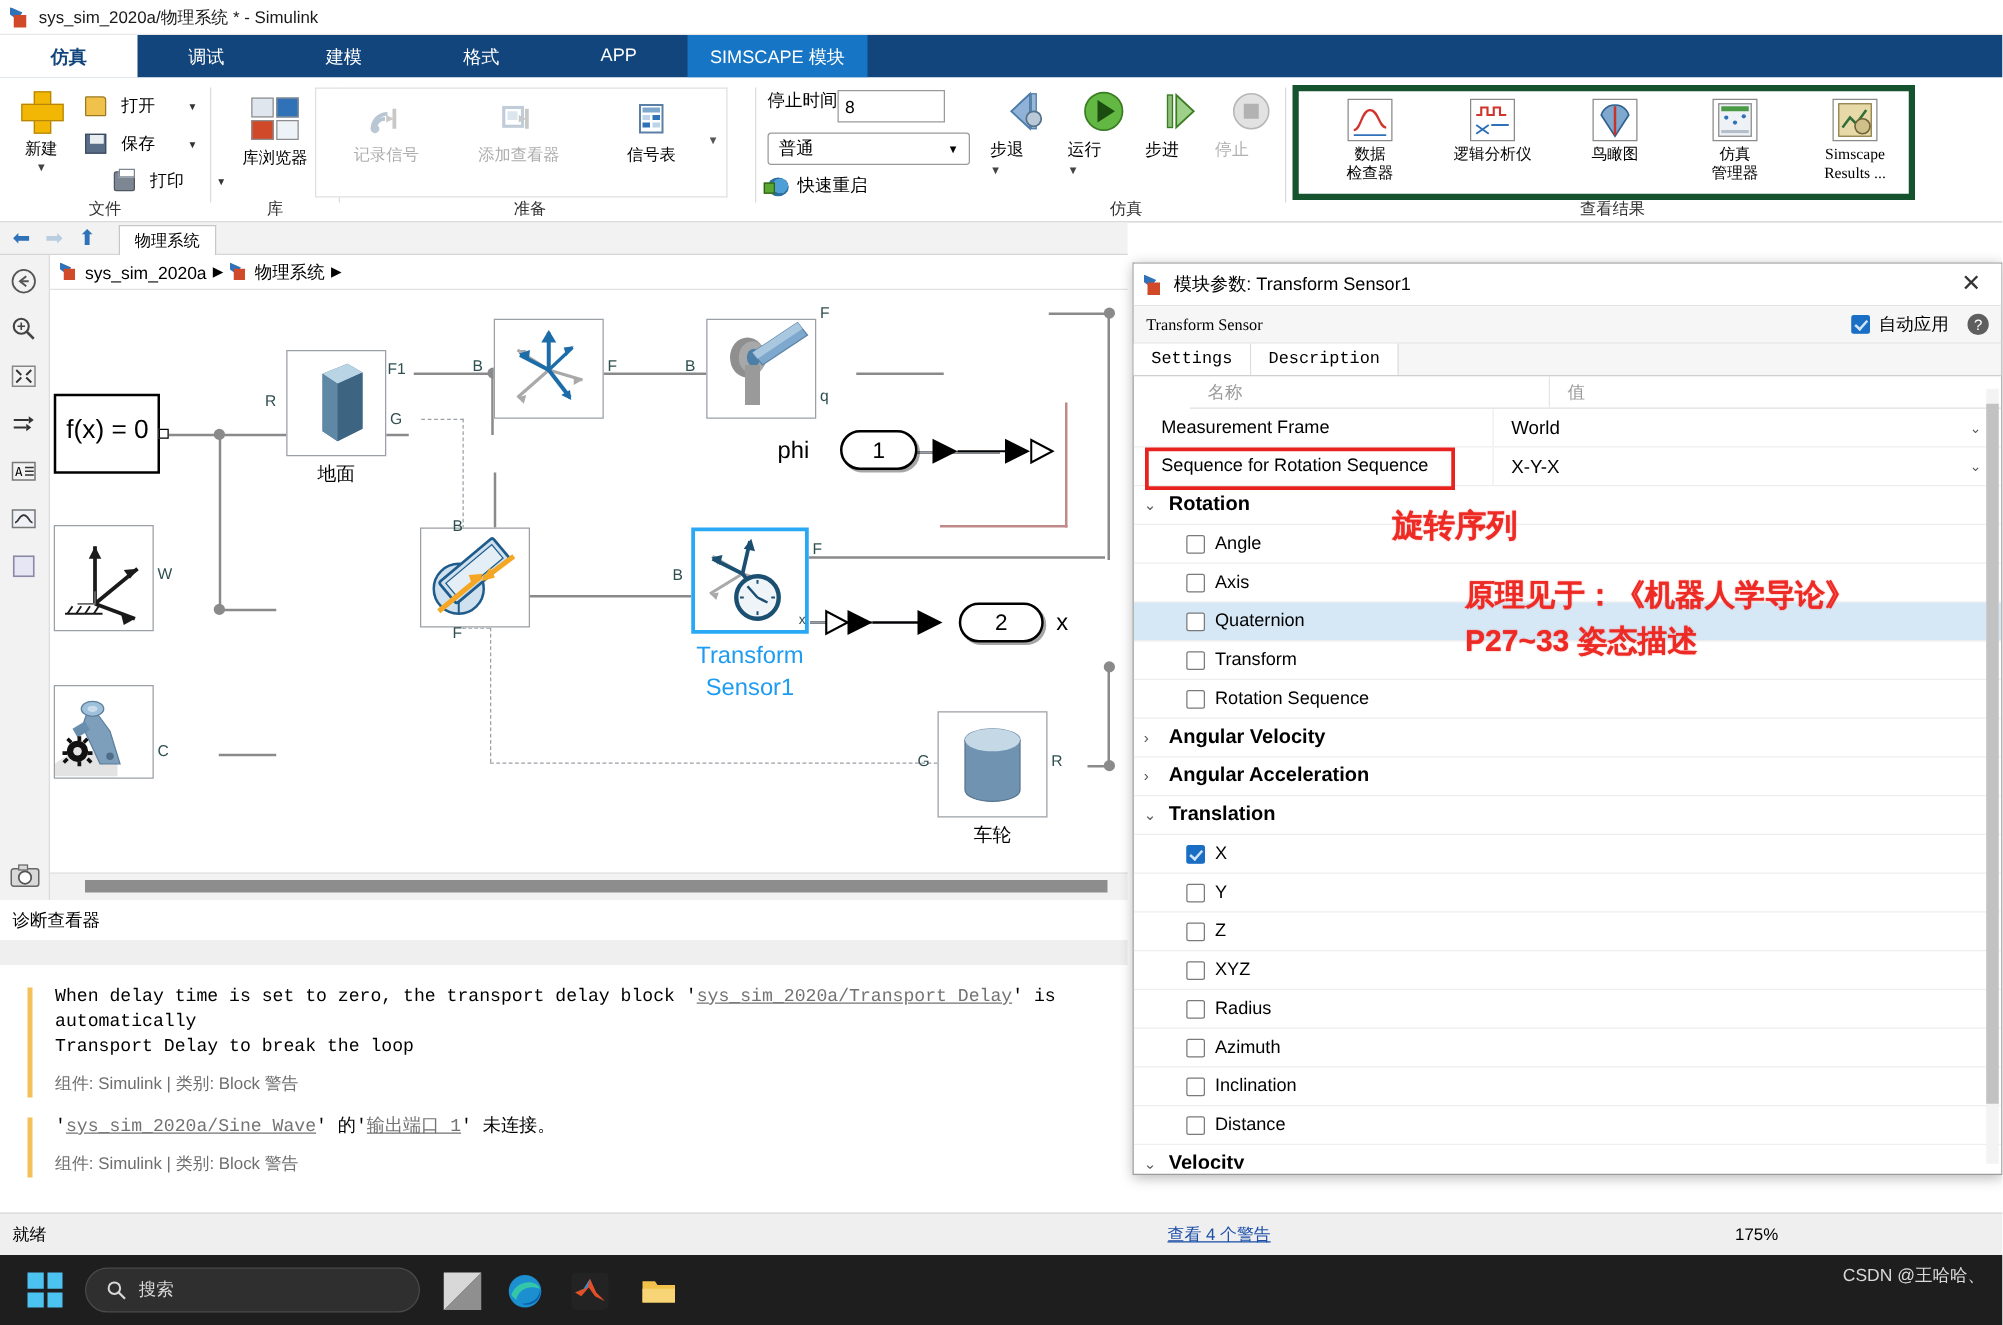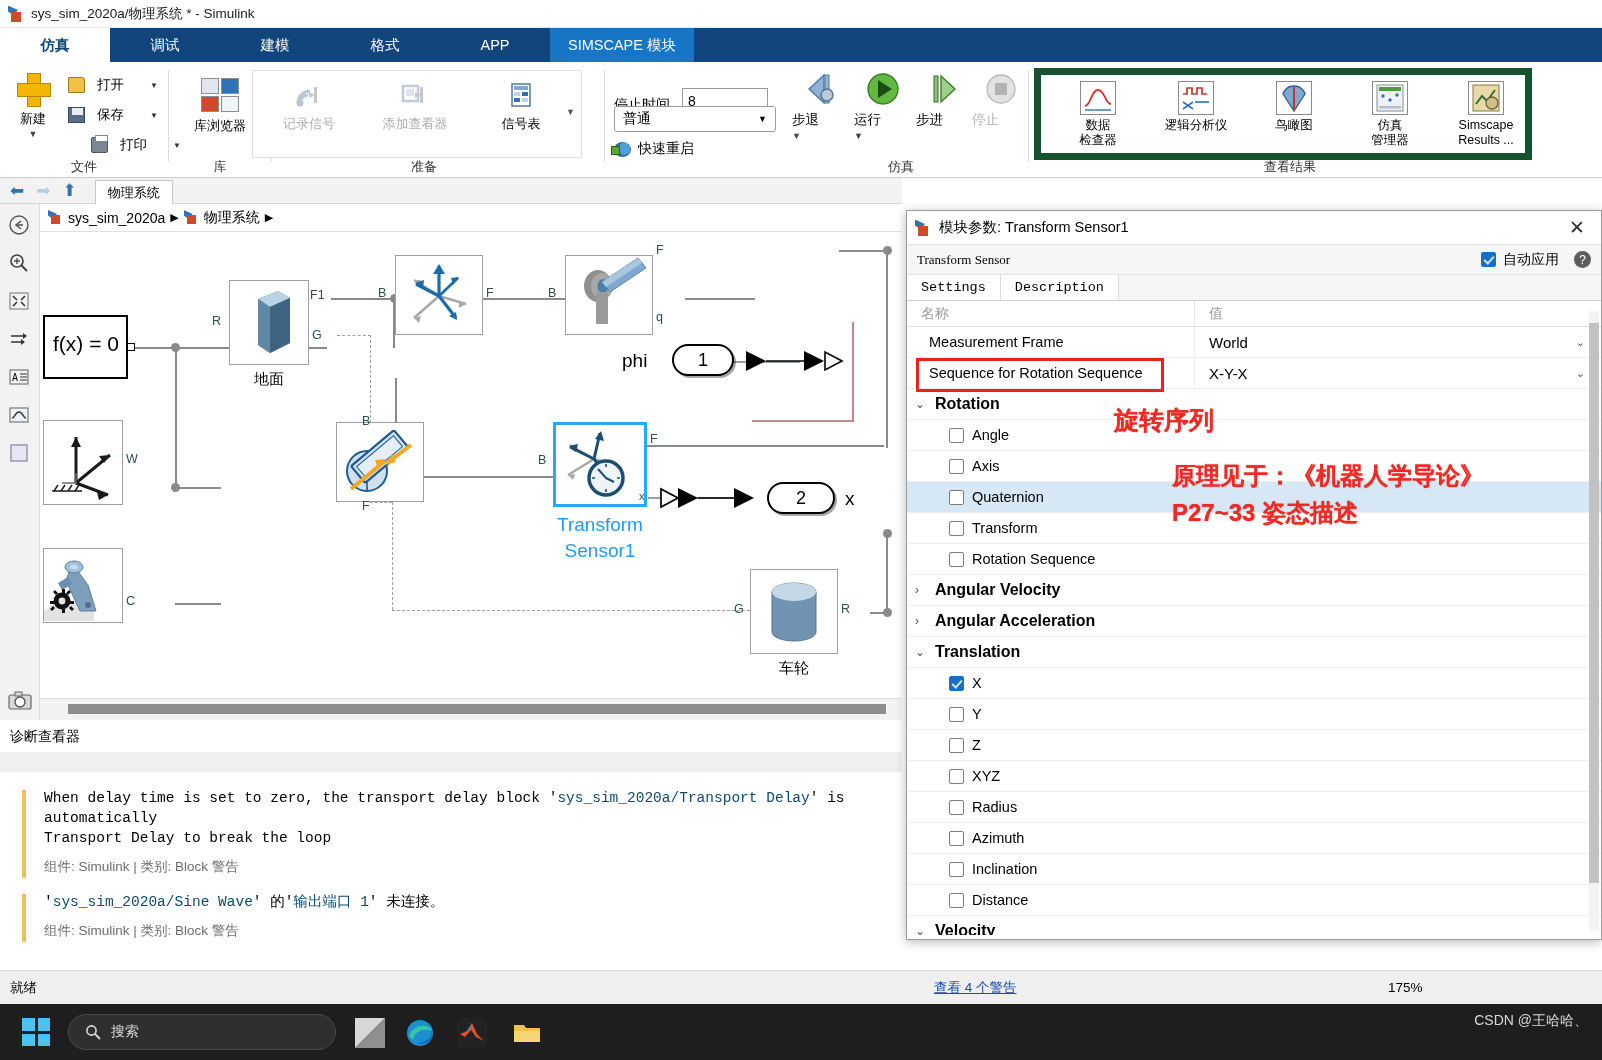--- a/index.html
+++ b/index.html
@@ -88,21 +88,21 @@
     position: absolute; left: 6px; top: 8px; width: 330px; height: 88px;
     border: 1px solid #dfdfdf; background: #fff;
   }
   .prep-item { position: absolute; top: 8px; width: 104px; text-align: center; }
   .prep-item .lbl { font-size: 13px; margin-top: 4px; }
   .prep-item.dim .lbl { color: #adadad; }
   .prep-ico { width: 34px; height: 32px; margin: 0 auto; position: relative; }
   .prep-caret { position: absolute; right: 4px; top: 38px; font-size: 9px; color:#555; }
 
   
-  .stoprow { position: absolute; left: 8px; top: 26px; display: flex; align-items: flex-end; gap: 12px; }
+  .stoprow { position: absolute; left: 8px; top: 10px; display: flex; align-items: flex-start; }
   .stoprow .lab { font-size: 14px; }
   .stoprow input {
     width: 86px; height: 26px; border: 1px solid #9a9a9a; font-size: 14px;
     padding: 0 5px; font-family: inherit; background: #fff;
   }
   .modesel {
     position: absolute; left: 8px; top: 44px; width: 162px; height: 26px;
     border: 1px solid #9a9a9a; border-radius: 3px; background: #fff;
     display: flex; align-items: center; padding: 0 8px; font-size: 14px;
   }
@@ -117,21 +117,21 @@
 
   
   .runitem { position: absolute; top: 8px; width: 58px; text-align: left; }
   .runitem .lbl { font-size: 13.5px; margin-top: 3px; }
   .runitem.dim .lbl { color: #b0b0b0; }
   .runitem .carat { font-size: 9px; color: #444; margin-top: 2px; }
   .run-ico { width: 38px; height: 38px; margin: 0 auto; position: relative; }
 
   
   .resbox { position: absolute; left: 4px; top: 6px; width: 498px; height: 92px;
-    border: 7px solid #14532d; background: #fff; }
+    border: 5px solid #14532d; background: #fff; font-family: Liberation Serif, serif; }
   .resitem { position: absolute; top: 6px; width: 98px; text-align: center; }
   .resitem .lbl { font-size: 12.5px; line-height: 15px; margin-top: 3px; }
   .res-ico { width: 36px; height: 34px; margin: 0 auto; border: 1px solid #8a8a8a; background: #fff; position: relative; }
 
   
   .navbar {
     position: absolute; top: 178px; left: 0; width: 902px; height: 26px;
     background: #f2f2f2; display: flex; align-items: center; gap: 12px; padding-left: 10px;
     border-bottom: 1px solid #d6d6d6;
   }
@@ -204,21 +204,21 @@
   }
   .dmsg { position: relative; padding-left: 22px; margin-bottom: 8px; }
   .dmsg::before {
     content: ""; position: absolute; left: 0; top: 2px; width: 4px; height: 100%;
     background: #f3c05a;
   }
   .dmono {
     font-family: "Liberation Mono", "DejaVu Sans Mono", monospace;
     font-size: 14.5px; line-height: 20px; white-space: pre-wrap;
   }
-  .dmono a, .dlink { color: #0c4a6e; }
+  .dmono a, .dlink { color: #737373; text-decoration: underline; }
   .dmeta { font-size: 13.5px; color: #6e6e6e; margin-top: 10px; }
 
   
   .statusbar {
     position: absolute; top: 970px; left: 0; width: 1602px; height: 34px;
     background: #efefef; border-top: 1px solid #d9d9d9;
     display: flex; align-items: center; font-size: 13.5px;
   }
   .statusbar .ready { margin-left: 10px; }
   .statusbar .warn { position: absolute; left: 934px; color: #1b4ea8; text-decoration: underline; }
@@ -270,21 +270,21 @@
   .helpq { width: 17px; height: 17px; border-radius: 50%; background: #5e5e5e; color: #fff;
     font-size: 12px; display: flex; align-items: center; justify-content: center; margin-left: 8px; }
   .dlg-tabs { height: 26px; display: flex; align-items: stretch; border-bottom: 1px solid #cfcfcf; background: #f6f6f6; }
   .dtab {
     font-family: "Liberation Mono","DejaVu Sans Mono", monospace; font-size: 13.5px;
     padding: 0 14px; display: flex; align-items: center; background: #fff;
     border-right: 1px solid #dcdcdc;
   }
   .dtab.active { background: #fff; }
   .dtab.inactive { background: #fff; }
-  .grid-head { display: flex; height: 26px; border-bottom: 1px solid #e0e0e0; }
+  .grid-head { display: flex; height: 26px; border-bottom: 1px solid #e0e0e0; margin-left: 45px; }
   .grid-head .c { font-size: 14px; color: #9a9a9a; padding: 4px 0 0 14px; }
   .grid-head .c1 { width: 288px; border-right: 1px solid #e6e6e6; }
   .grid-head .c2 { flex: 1; }
   .dlg-list { position: relative; height: 608px; overflow: hidden; }
   .prow { display: flex; height: 31px; border-bottom: 1px solid #eeeeee; align-items: center; }
   .prow .pn { width: 288px; padding-left: 22px; font-size: 14.5px; border-right: 1px solid #eeeeee; height: 100%; display: flex; align-items: center; }
   .prow .pv { flex: 1; padding-left: 14px; font-size: 15px; display: flex; align-items: center; }
   .prow .pv .cv { margin-left: auto; margin-right: 16px; font-size: 11px; color: #555; }
   .srow { display: flex; height: 31px; align-items: center; border-bottom: 1px solid #eeeeee;
     font-size: 16px; font-weight: bold; padding-left: 8px; gap: 8px; }

